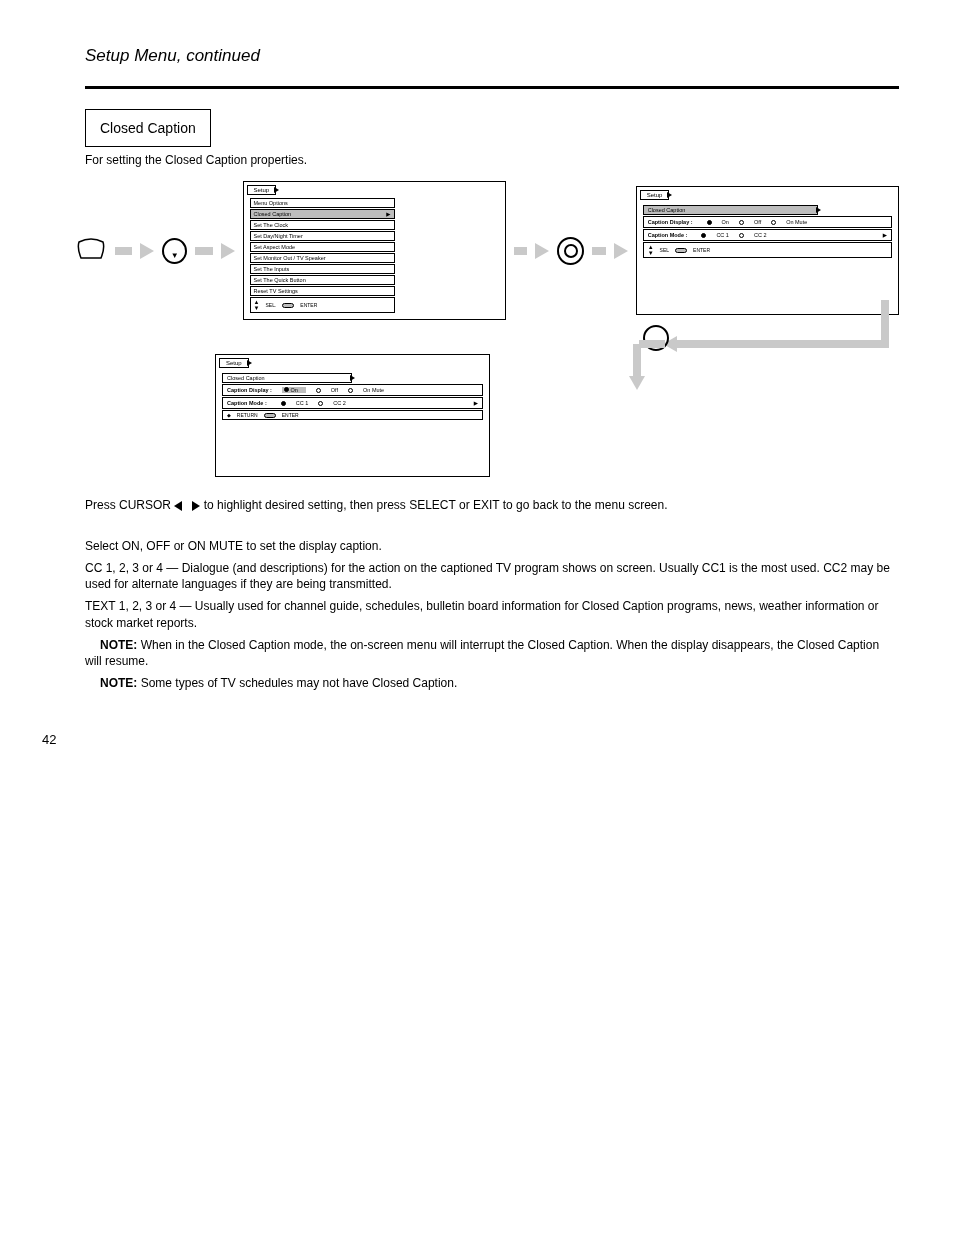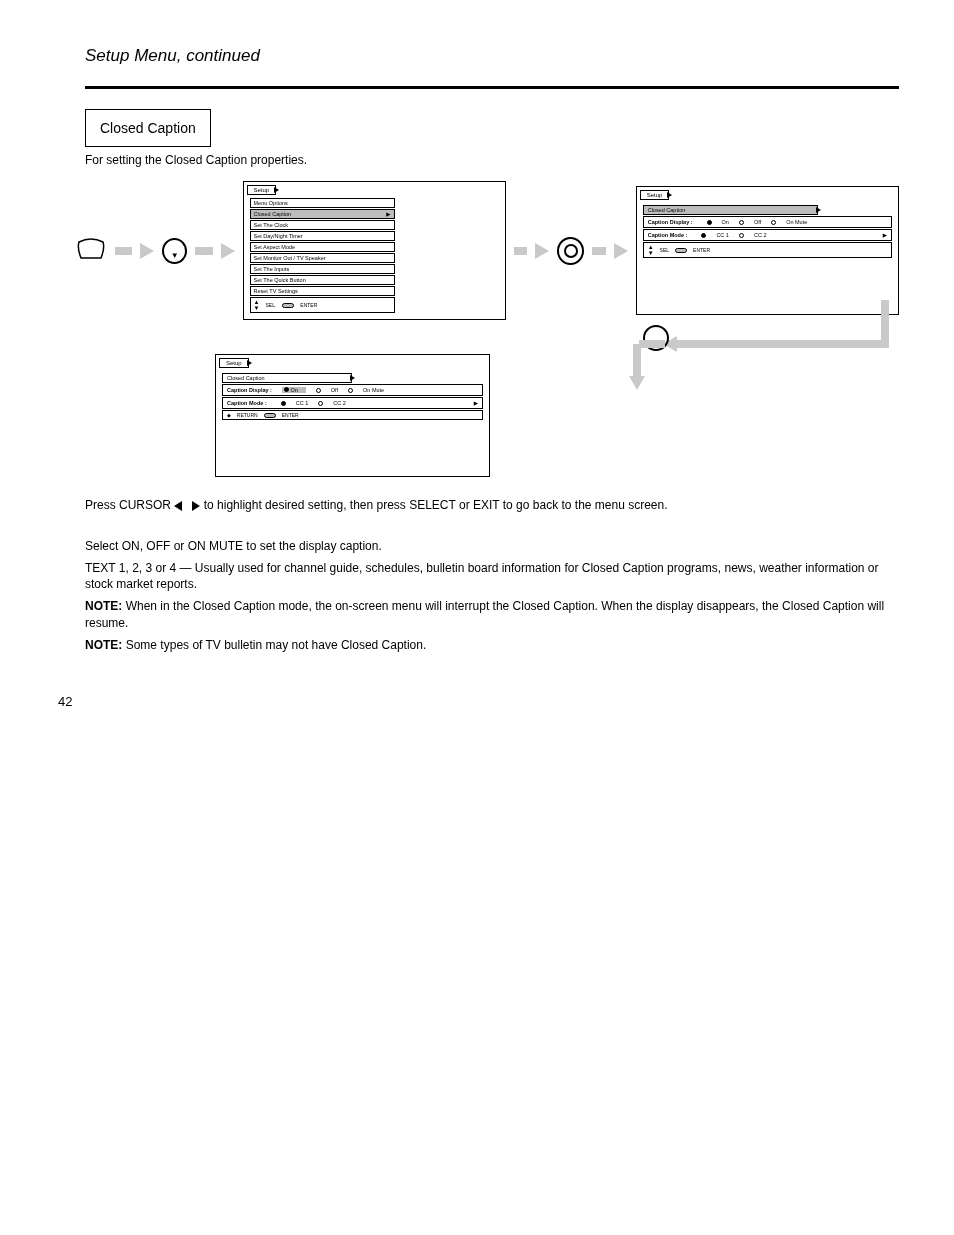--- a/index.html
+++ b/index.html
@@ -141,23 +141,23 @@
   .instruction {
     font-size: 12px;
     margin: 20px 0 24px 0;
     line-height: 1.4;
   }
   .tri-left{ display:inline-block;width:0;height:0;border-top:5px solid transparent;border-bottom:5px solid transparent;border-right:8px solid #000; vertical-align:middle;}
   .tri-right{ display:inline-block;width:0;height:0;border-top:5px solid transparent;border-bottom:5px solid transparent;border-left:8px solid #000; vertical-align:middle;}
   .section-h { font-size:13px; font-weight:bold; margin:18px 0 4px 0;}
   .section-p { font-size:12px; line-height:1.35; margin:0 0 6px 0;}
   .note { padding-left:0; }
-  .note .nlabel{ font-weight:bold;}
+  .note .nlabel{ font-weight:bold;margin-left:15px;}
   .page-num {
-    position:absolute; bottom:10px; left:58px; font-size:13px;
+    position:absolute; bottom:10px; left:42px; font-size:13px;
   }
   .pad-bottom{ height:40px;}
   .flow-wrap{ position:relative;}
   .third-panel-wrap{ margin-left:130px; margin-top:-36px;}
   .big-conn {
     position: relative;
     height: 70px;
   }
   .big-conn .v1{ position:absolute; right:10px; top:-20px; width:8px; height:40px; background:#c9c9c9;}
   .big-conn .h1{ position:absolute; right:10px; top:20px; width:212px; height:8px; background:#c9c9c9;}
@@ -331,25 +331,26 @@
   <div class="instruction">
     <span>Press CURSOR </span>
     <span class="tri-left"></span>
     &nbsp;
     <span class="tri-right"></span>
     <span> to highlight desired setting, then press SELECT or EXIT to go back to the menu screen.</span>
   </div>
 
   <p class="section-p">Select ON, OFF or ON MUTE to set the display caption.</p>
 
+  <p class="section-p">CC 1, 2, 3 or 4 — Dialogue (and descriptions) for the action on the captioned TV program shows on screen. Usually CC1 is the most used. CC2 may be used for alternate languages if they are being transmitted.</p>
   <p class="section-p">TEXT 1, 2, 3 or 4 — Usually used for channel guide, schedules, bulletin board information for Closed Caption programs, news, weather information or stock market reports.</p>
   <p class="section-p note">
     <span class="nlabel">NOTE:</span>
     <span>When in the Closed Caption mode, the on-screen menu will interrupt the Closed Caption. When the display disappears, the Closed Caption will resume.</span>
   </p>
   <p class="section-p note">
     <span class="nlabel">NOTE:</span>
-    <span>Some types of TV bulletin may not have Closed Caption.</span>
+    <span>Some types of TV schedules may not have Closed Caption.</span>
   </p>
 
   <div class="pad-bottom"></div>
   <div class="page-num">42</div>
 </div>
 
 </body></html>

